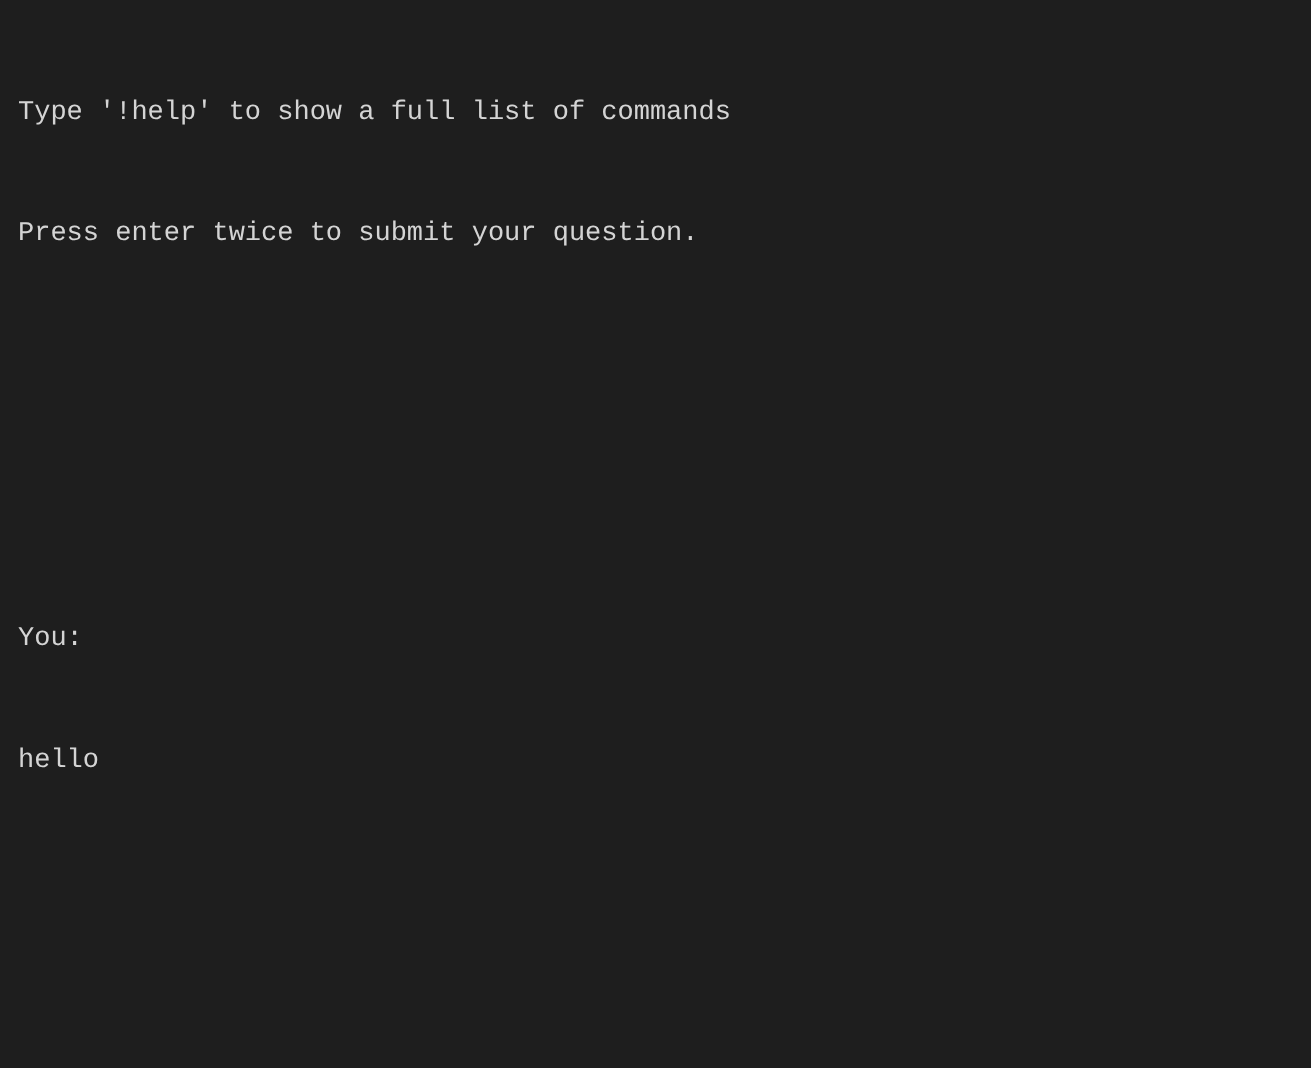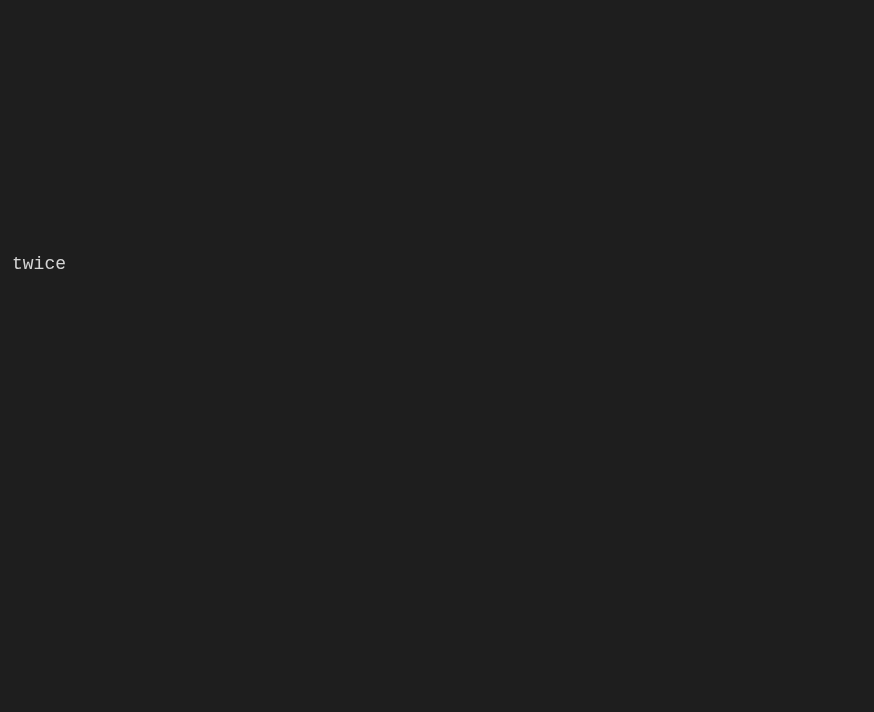--- a/index.html
+++ b/index.html
@@ -23,24 +23,27 @@
       word-wrap: break-word;
     }
     .line {
       min-height: 1.5em;
     }
   </style>
 </head>
 <body>
 
 <div class="terminal">
+  <div class="line">Type '!help' to show a full list of commands</div>
+  <div class="line">Press enter twice to submit your question.</div>
   <div class="line">&nbsp;</div>
   <div class="line">&nbsp;</div>
 
-  <div class="line">twice</div>
+  <div class="line">You:</div>
+  <div class="line">hello</div>
   <div class="line">&nbsp;</div>
   
   
   
   
   
 
   
   
   

